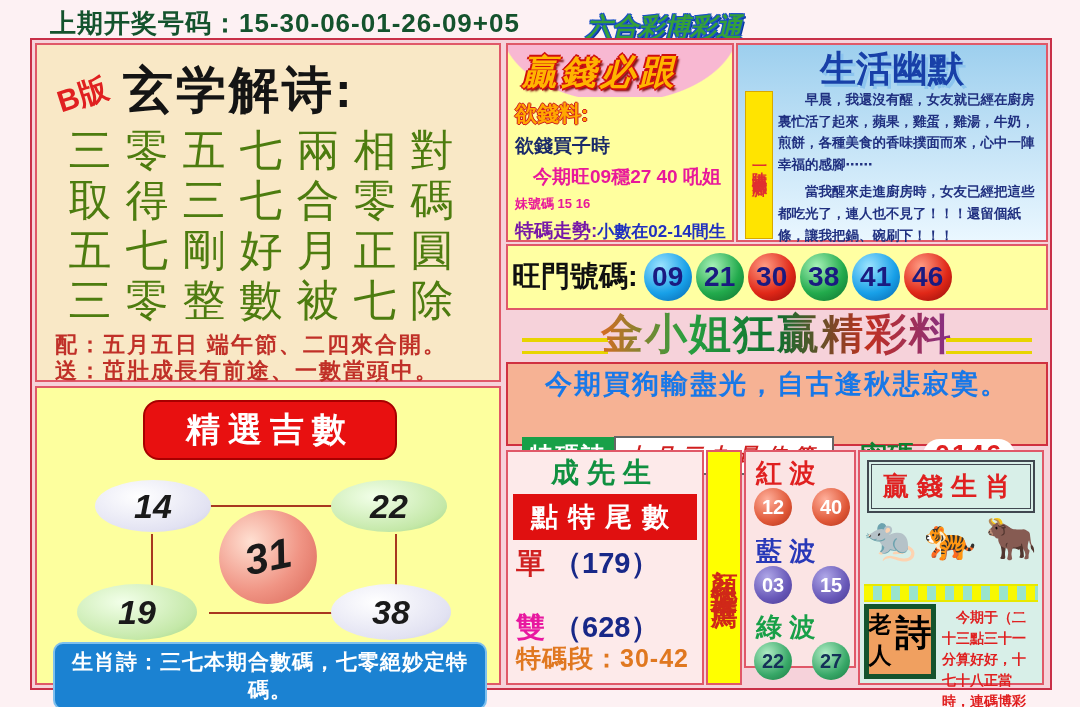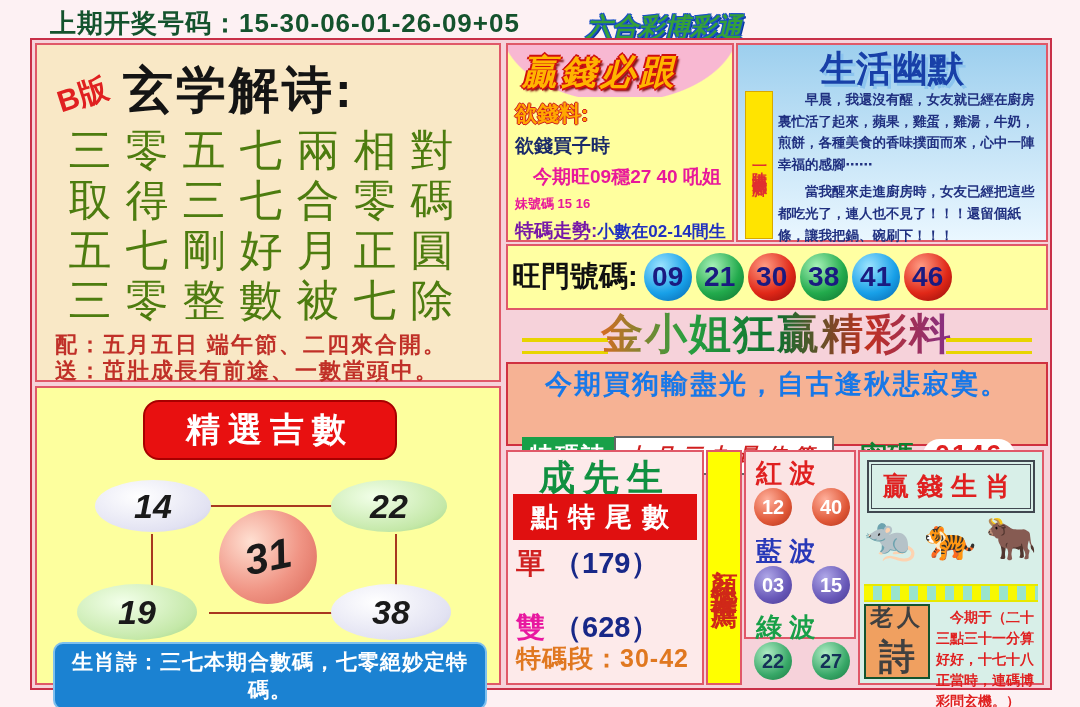--- a/index.html
+++ b/index.html
@@ -77,49 +77,49 @@
   .salmon-l1{position:absolute;left:0;top:2px;width:100%;text-align:center;
     font-size:27px;font-weight:900;color:#1878e8;letter-spacing:2px;white-space:nowrap;}
   .salmon-l2{position:absolute;left:14px;top:40px;display:flex;align-items:center;margin-top:32px;}
   .tm-label{background:#18a048;color:#fff;font-size:24px;font-weight:900;padding:3px 7px;letter-spacing:2px;}
   .tm-poem{background:#fff;border:2px solid #666;color:#d02020;font-size:20px;font-weight:700;font-style:italic;
     font-family:"Liberation Serif","DejaVu Serif",serif;letter-spacing:8px;padding:4px 10px;white-space:nowrap;}
   .code-label{color:#0e8030;font-size:27px;font-weight:900;margin-left:26px;}
   .code-oval{background:#fff;border-radius:20px;color:#e02020;font-size:27px;font-weight:900;padding:1px 12px;letter-spacing:2px;}
   
   .cheng{left:474px;top:410px;width:198px;height:235px;background:#fdeaea;}
-  .cheng-name{left:0;top:2px;width:100%;text-align:center;font-size:36px;font-weight:900;color:#109040;letter-spacing:8px;}
+  .cheng-name{left:0;top:2px;width:100%;text-align:center;font-size:28px;font-weight:900;color:#109040;letter-spacing:8px;}
   .cheng-sub{left:5px;top:42px;right:5px;background:#e01010;color:#fff;font-size:27px;font-weight:900;
     letter-spacing:10px;text-align:center;padding:5px 0;}
   .cheng-line{left:8px;font-size:29px;font-weight:900;}
   .lab-red{color:#d02020;} .lab-pink{color:#e818a0;} .val-navy{color:#182888;}
   .cheng-range{left:8px;top:190px;font-size:25px;font-weight:900;color:#e07820;letter-spacing:1px;}
   .wave-strip{left:674px;top:410px;width:36px;height:235px;background:#ffff00;border:2px solid #e05868;box-sizing:border-box;
     writing-mode:vertical-rl;text-orientation:upright;display:flex;align-items:center;justify-content:center;
     font-size:27px;font-weight:900;color:#d02818;letter-spacing:8px;}
-  .wave{left:712px;top:410px;width:112px;height:189px;background:#fbe4e4;padding-left:10px;}
+  .wave{left:712px;top:410px;width:112px;height:218px;background:#fbe4e4;padding-left:10px;}
   .wave-label{position:absolute;left:10px;width:88px;display:flex;justify-content:space-between;
     font-size:26px;font-weight:900;}
   .wave-balls{position:absolute;left:8px;width:96px;display:flex;justify-content:space-between;}
   .wball{width:38px;height:38px;border-radius:50%;display:flex;align-items:center;justify-content:center;
     font-size:20px;font-weight:900;}
   .wred{background:radial-gradient(circle at 35% 30%,#ffb09c,#e05838 60%,#b03018);color:#fff;}
   .wblue{background:radial-gradient(circle at 35% 30%,#b0a8e8,#6858b8 60%,#483890);color:#fff;}
   .wgreen{background:radial-gradient(circle at 35% 30%,#b0ecc4,#38a868 60%,#187840);color:#143058;}
   .t-red{color:#e02020;} .t-blue{color:#2838b8;} .t-green{color:#18a048;}
   .zright{left:826px;top:410px;width:186px;height:235px;background:#d8efe8;}
   .zodiac-box{left:7px;top:8px;right:7px;border:2px solid #404850;box-shadow:0 0 0 2px #d8efe8 inset,0 0 0 3px #404850 inset;
     color:#e02020;font-size:26px;font-weight:900;letter-spacing:8px;text-align:center;padding:7px 0;}
   .animals{left:0;top:62px;width:100%;display:flex;justify-content:space-around;align-items:center;font-size:42px;}
   .checker{left:4px;top:132px;right:4px;height:14px;
     background:repeating-linear-gradient(90deg,#f8f800 0 9px,#9ae4cc 9px 18px);
     border-top:2px solid #e8e800;border-bottom:2px solid #e8e800;}
   .oldman{left:4px;top:152px;right:4px;bottom:4px;display:flex;}
-  .oldman-label{width:62px;background:#f0a060;border:2px solid #14532d;color:#404040;text-align:center;
-    display:flex;flex-direction:column;justify-content:center;}
+  .oldman-label{width:62px;background:#f0a060;border:5px solid #14532d;color:#000000;text-align:center;
+    display:flex;flex-direction:row;justify-content:center;}
   .oldman-top{font-size:23px;font-weight:900;letter-spacing:4px;}
   .oldman-bottom{font-size:36px;font-weight:900;}
   .oldman-poem{flex:1;color:#e02020;font-size:14px;font-weight:700;line-height:1.5;padding:3px 2px 0 6px;text-indent:1em;}
 </style>
 </head>
 <body>
 
 <div class="abs prev-draw">上期开奖号码：15-30-06-01-26-09+05</div>
 <div class="abs logo">六合彩博彩通</div>
 

